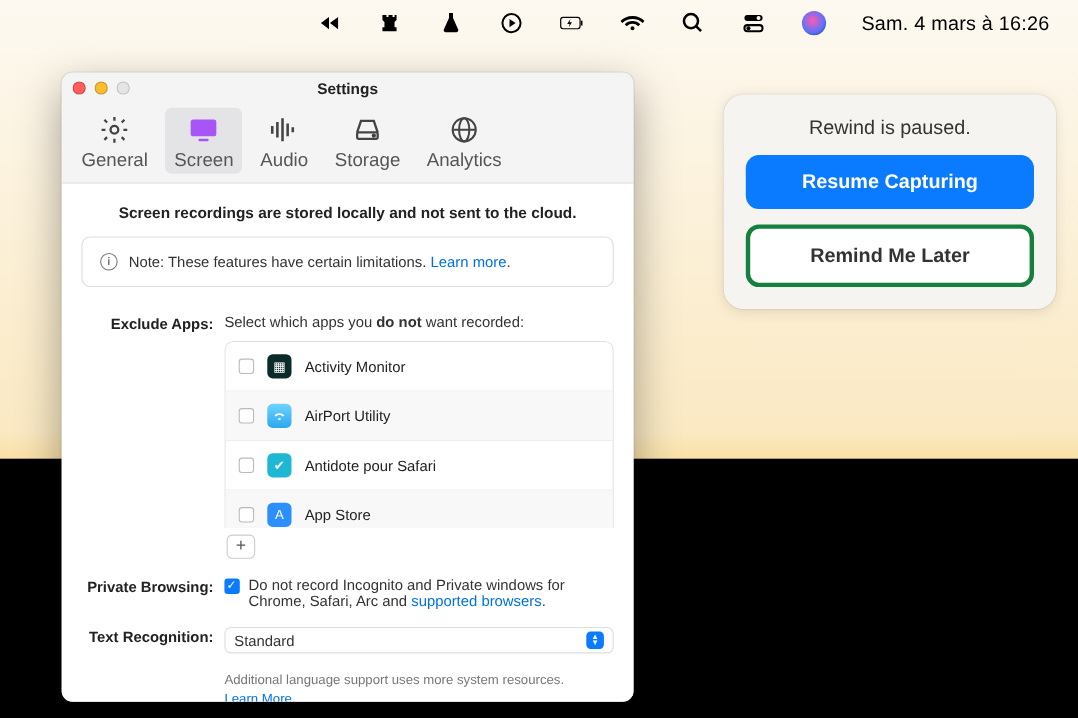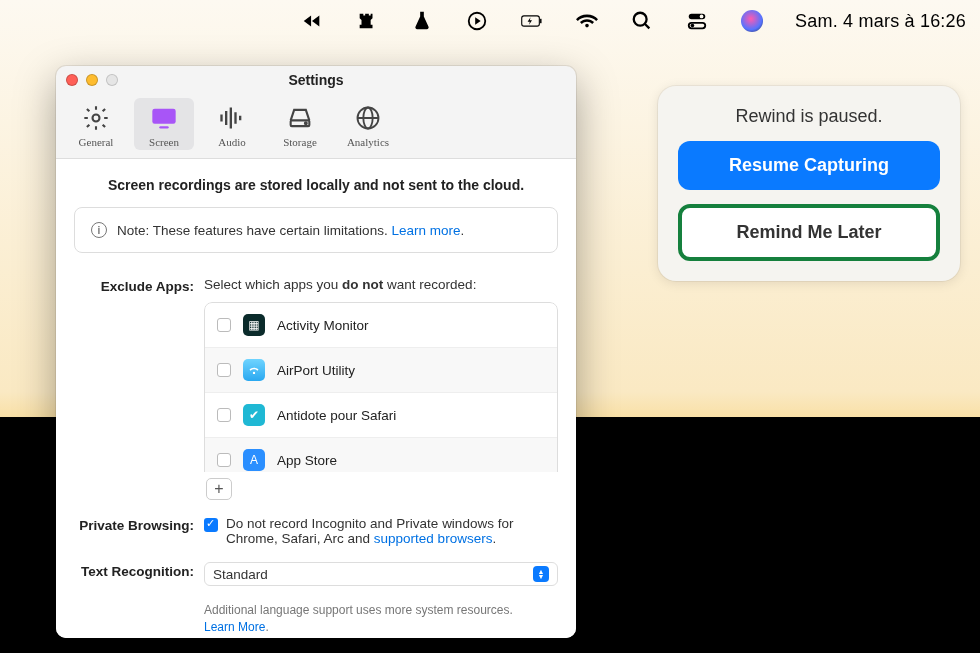--- a/index.html
+++ b/index.html
@@ -13,21 +13,21 @@
     }
     .bottom-black {
       position: absolute;
       left: 0; right: 0; bottom: 0;
       height: 236px;
       background: #000;
     }
     
     .menubar {
       position: absolute;
-      top: 0; left: 0; right: 0;
+      top: 0; left: 0; right: 12px;
       height: 42px;
       display: flex;
       align-items: center;
       justify-content: flex-end;
       padding: 0 14px;
       gap: 31px;
     }
     .menubar .mi {
       display: flex;
       align-items: center;
@@ -99,21 +99,21 @@
       flex-direction: column;
       align-items: center;
       gap: 4px;
       padding: 6px 8px 2px 8px;
       border-radius: 6px;
       min-width: 60px;
     }
     .tab.selected { background: #e4e4e6; }
     .tab .ticon { width: 28px; height: 28px; display:flex; align-items:center; justify-content:center; color: #444; }
     .tab.selected .ticon { color: #a855f7; }
-    .tab .tlabel { font-size: 11px; color: #555; font-family: Liberation Serif, serif; }
+    .tab .tlabel { font-size: 17px; color: #555; }
     .content {
       flex: 1;
       background: #fff;
       padding: 18px 18px 10px 18px;
       overflow: hidden;
     }
     .headline {
       text-align: center;
       font-weight: 700;
       font-size: 14px;

